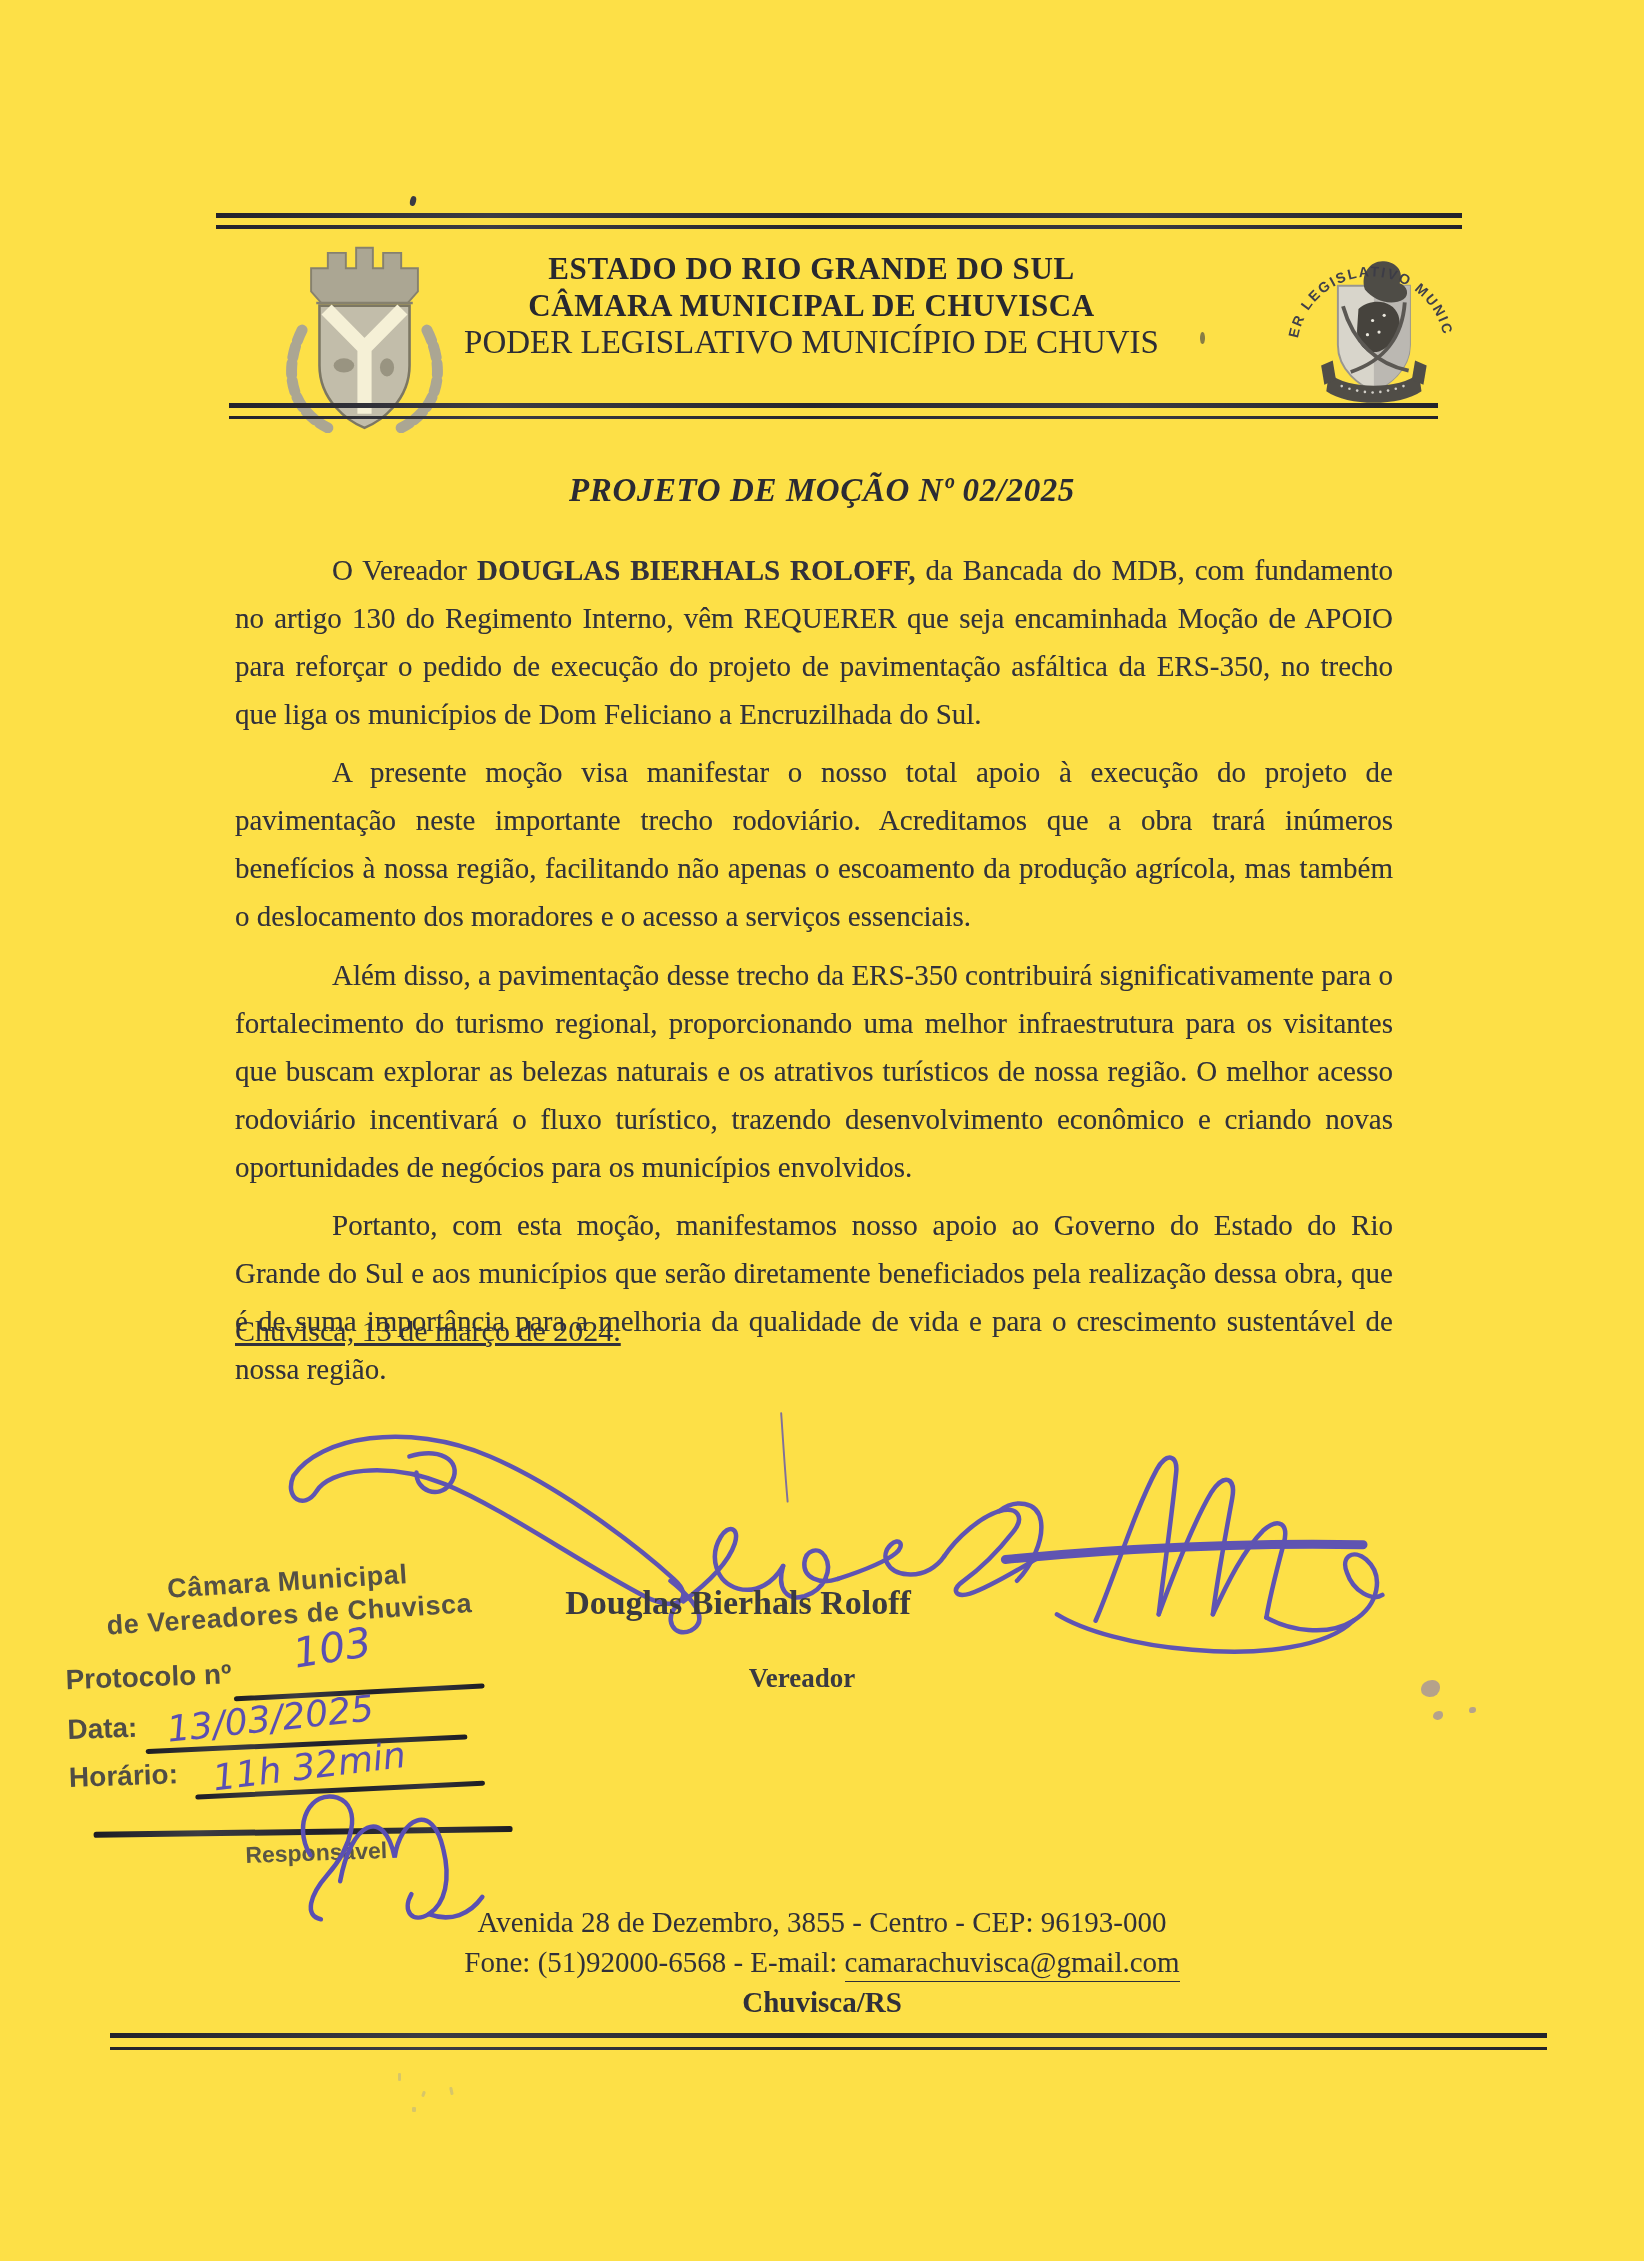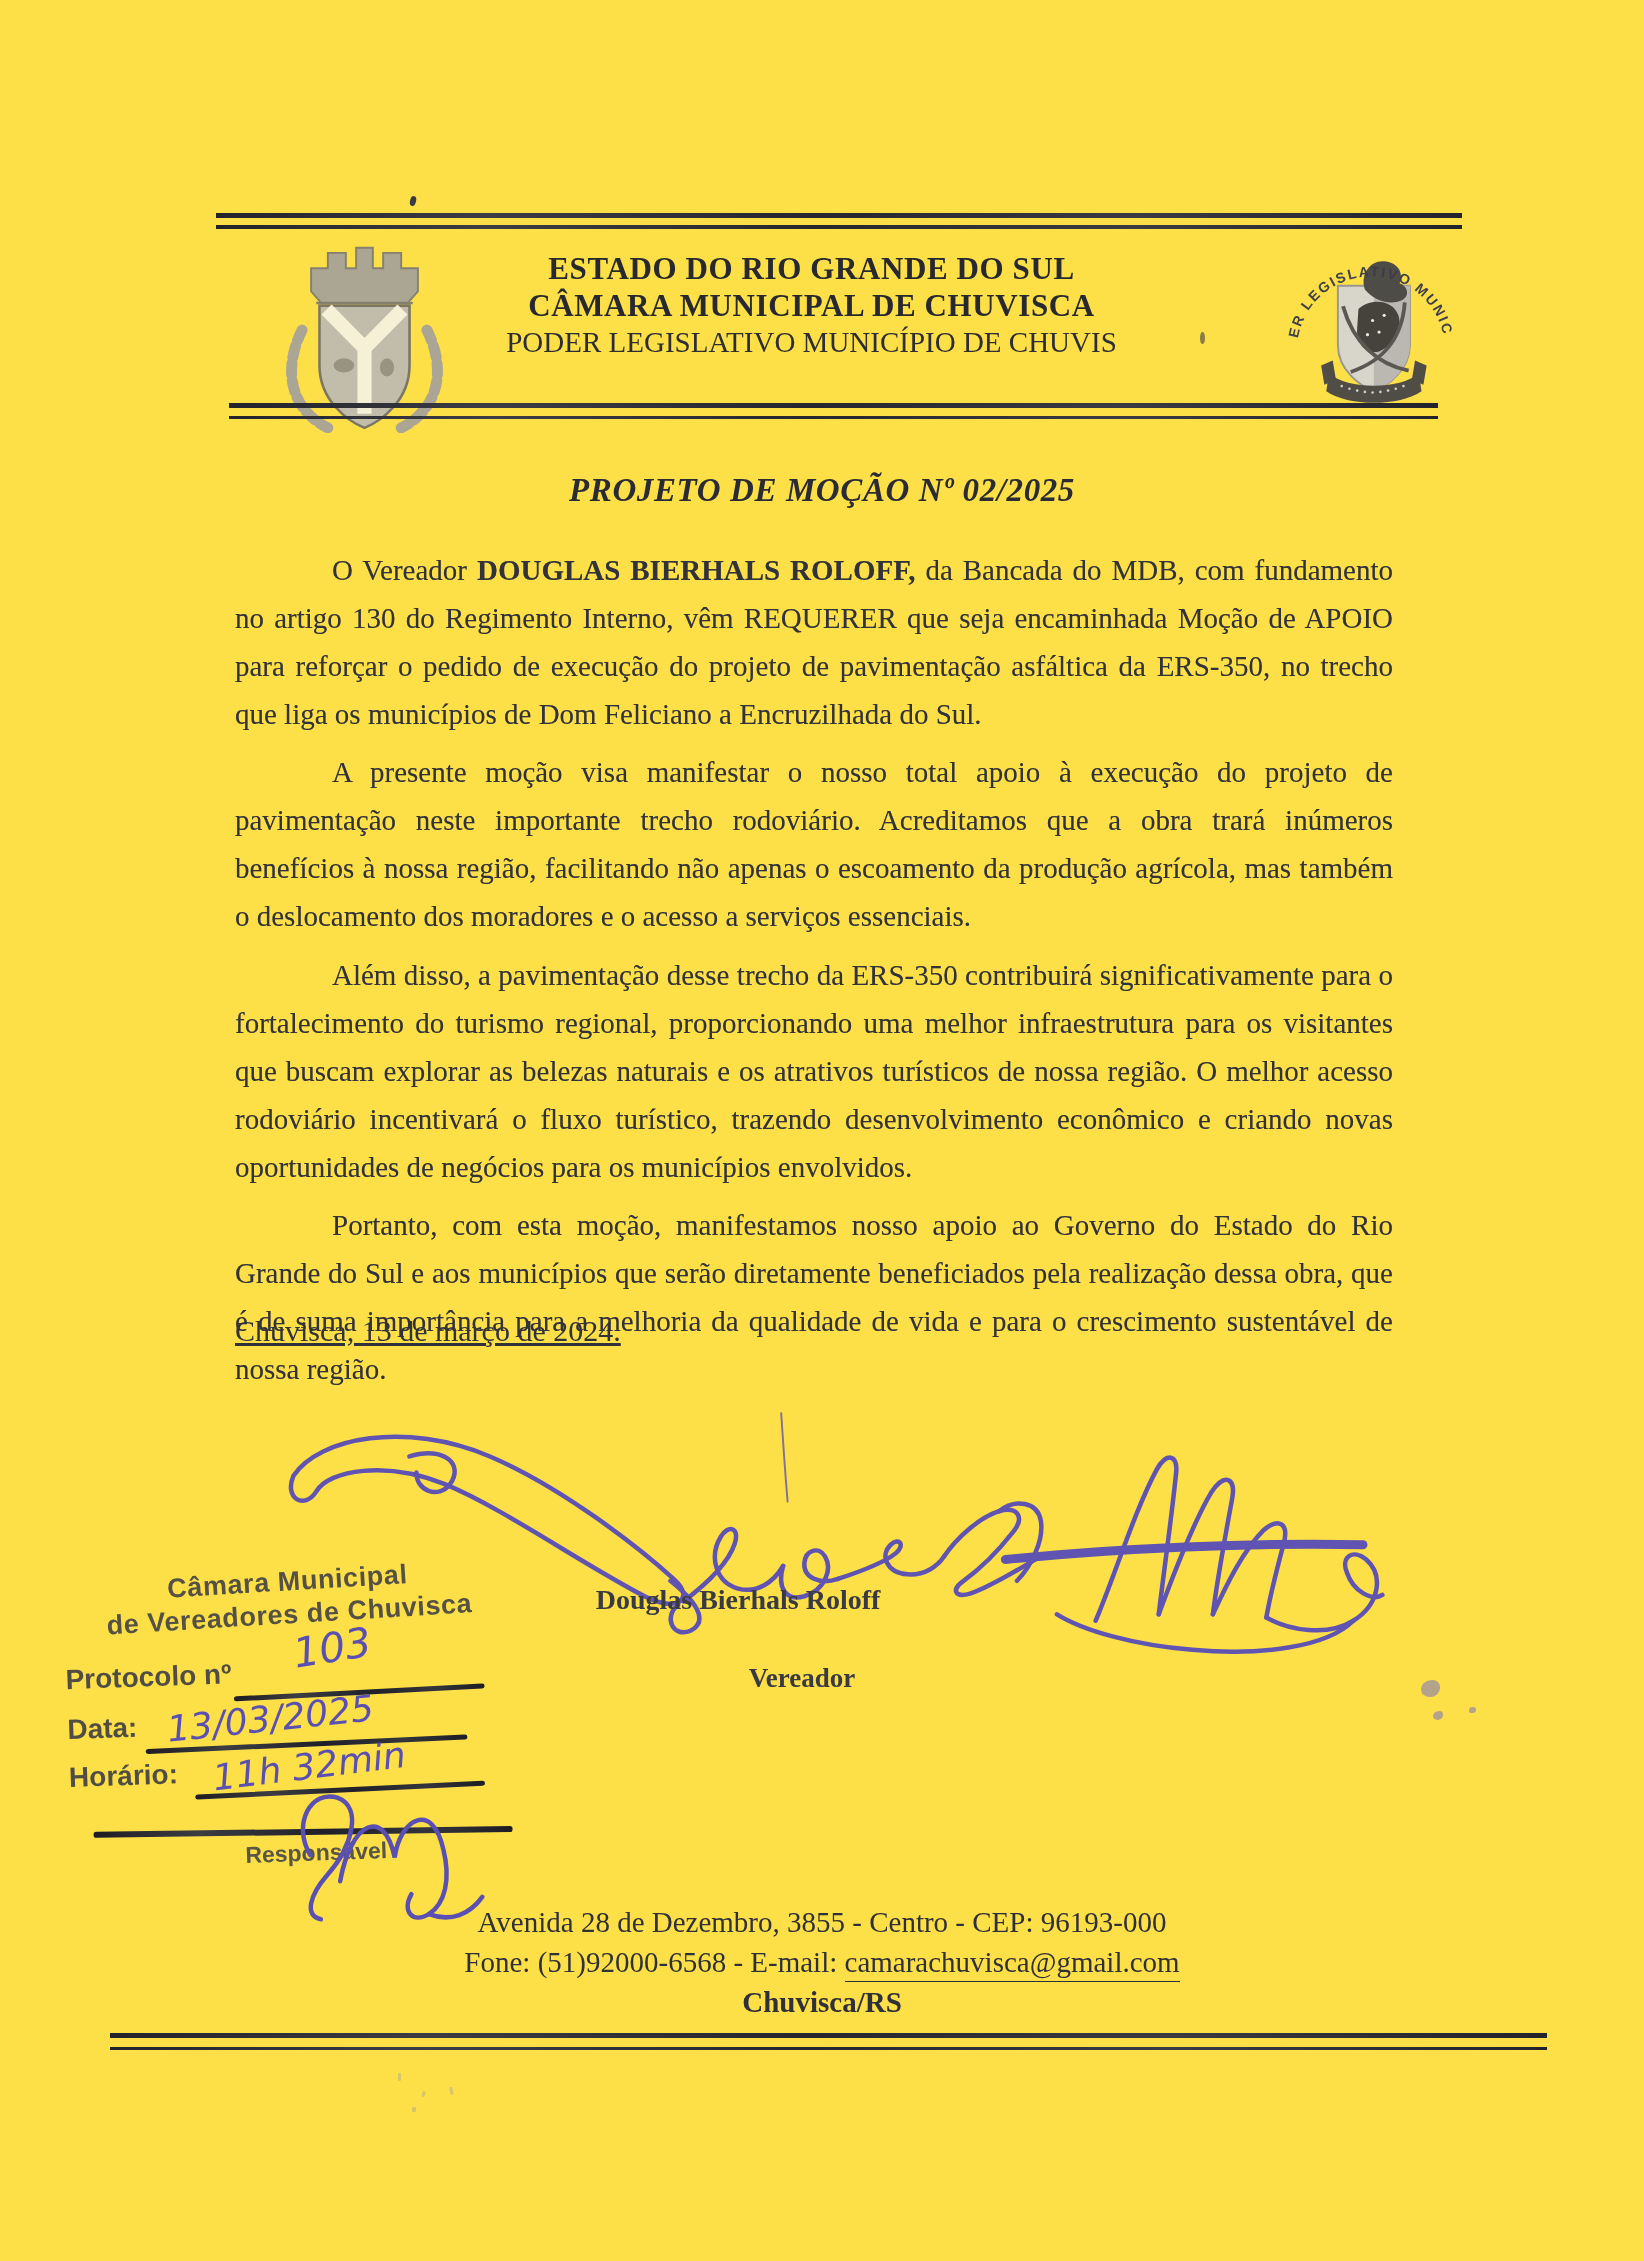--- a/index.html
+++ b/index.html
@@ -9,38 +9,38 @@
 
   
   .rule{position:absolute;background:linear-gradient(90deg,#23232b,#3c3c44 22%,#26262e 48%,#3a3a42 74%,#23232b);}
   .speck{position:absolute;background:#3a3a44;border-radius:50%;}
   .ink-blob{position:absolute;background:#7a6fc2;border-radius:60% 40% 55% 45%;opacity:.55;}
   .faint{position:absolute;background:#8f95a8;opacity:.35;border-radius:1.3px;}
 
   
   .header-text{position:absolute;left:383px;top:250px;width:857px;text-align:center;line-height:37px;}
   .hline1,.hline2{font-size:31px;font-weight:bold;letter-spacing:0.6px;color:#28282f;}
-  .hline3{font-size:29px;color:#2d2d35;}
+  .hline3{font-size:33px;color:#2d2d35;}
 
   
   .doc-title{position:absolute;left:0;top:472px;width:1644px;text-align:center;
              font-size:33px;font-weight:bold;font-style:italic;letter-spacing:0.6px;color:#2b2b33;}
 
   
   .body-text{position:absolute;left:235px;top:546px;width:1158px;font-size:29px;line-height:48px;
              text-align:justify;color:#32323b;text-shadow:0 0 0.6px rgba(45,45,60,.35);}
   .body-text p{margin:0 0 10.3px 0;text-indent:97px;}
   .bold-name{font-weight:bold;}
 
   .dateline{position:absolute;left:235px;top:1314px;width:1158px;text-align:left;font-size:30px;color:#32323b;text-decoration:underline;}
 
   
   .sig-svg{position:absolute;left:258px;top:1408px;}
   .typed-name{position:absolute;left:564px;top:1584px;width:348px;text-align:center;
-              font-size:28px;font-weight:bold;color:#3a3a42;}
+              font-size:34px;font-weight:bold;color:#3a3a42;}
   .typed-role{position:absolute;left:628px;top:1663px;width:348px;text-align:center;
               font-size:27px;font-weight:bold;color:#3a3a42;}
 
   
   .stamp{position:absolute;left:39px;top:1562px;width:515px;height:412px;
          transform:rotate(-2deg);transform-origin:left top;
          font-family:"Liberation Sans",sans-serif;color:#3e3e45;}
   .stamp-org{position:absolute;left:0;top:11.6px;width:496px;text-align:center;
              font-size:27px;font-weight:700;letter-spacing:0.6px;line-height:33px;
              transform:rotate(-1.5deg);opacity:.88;}

